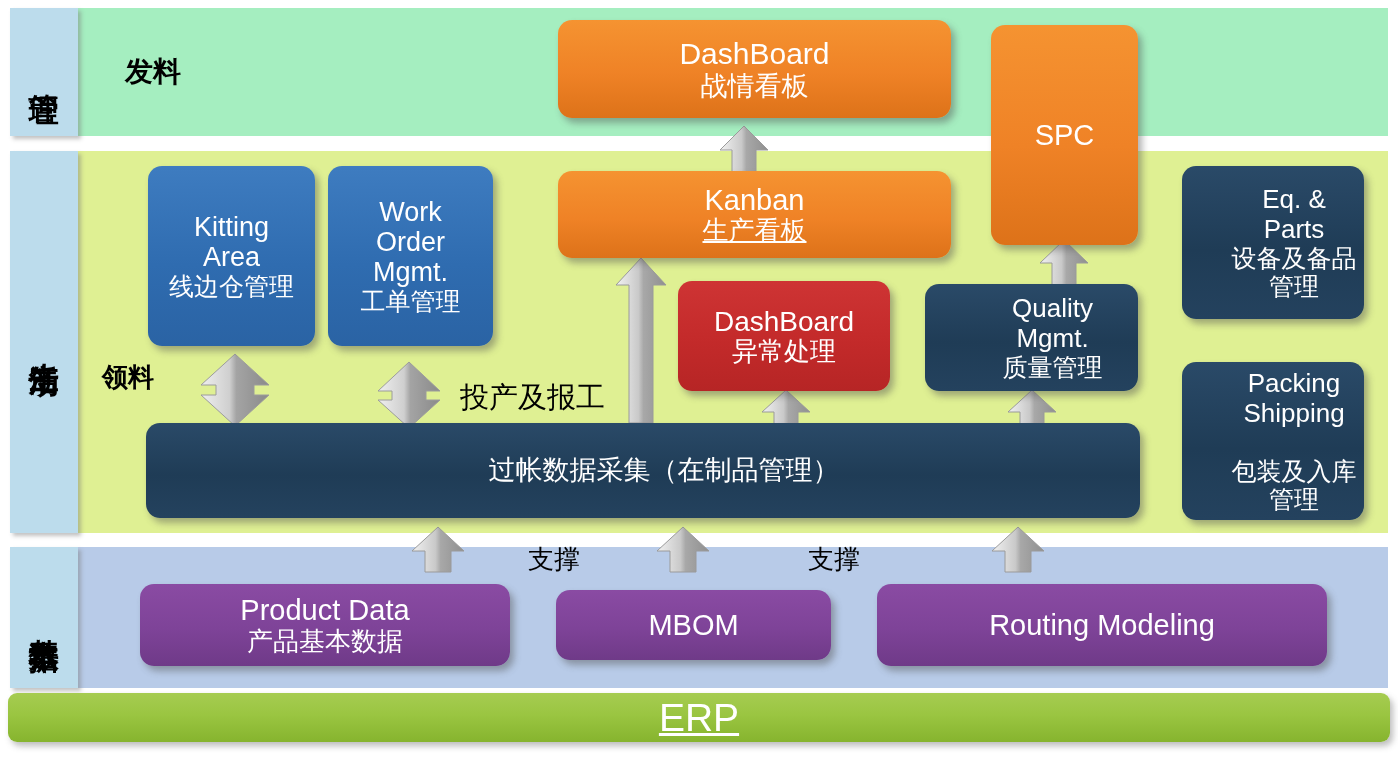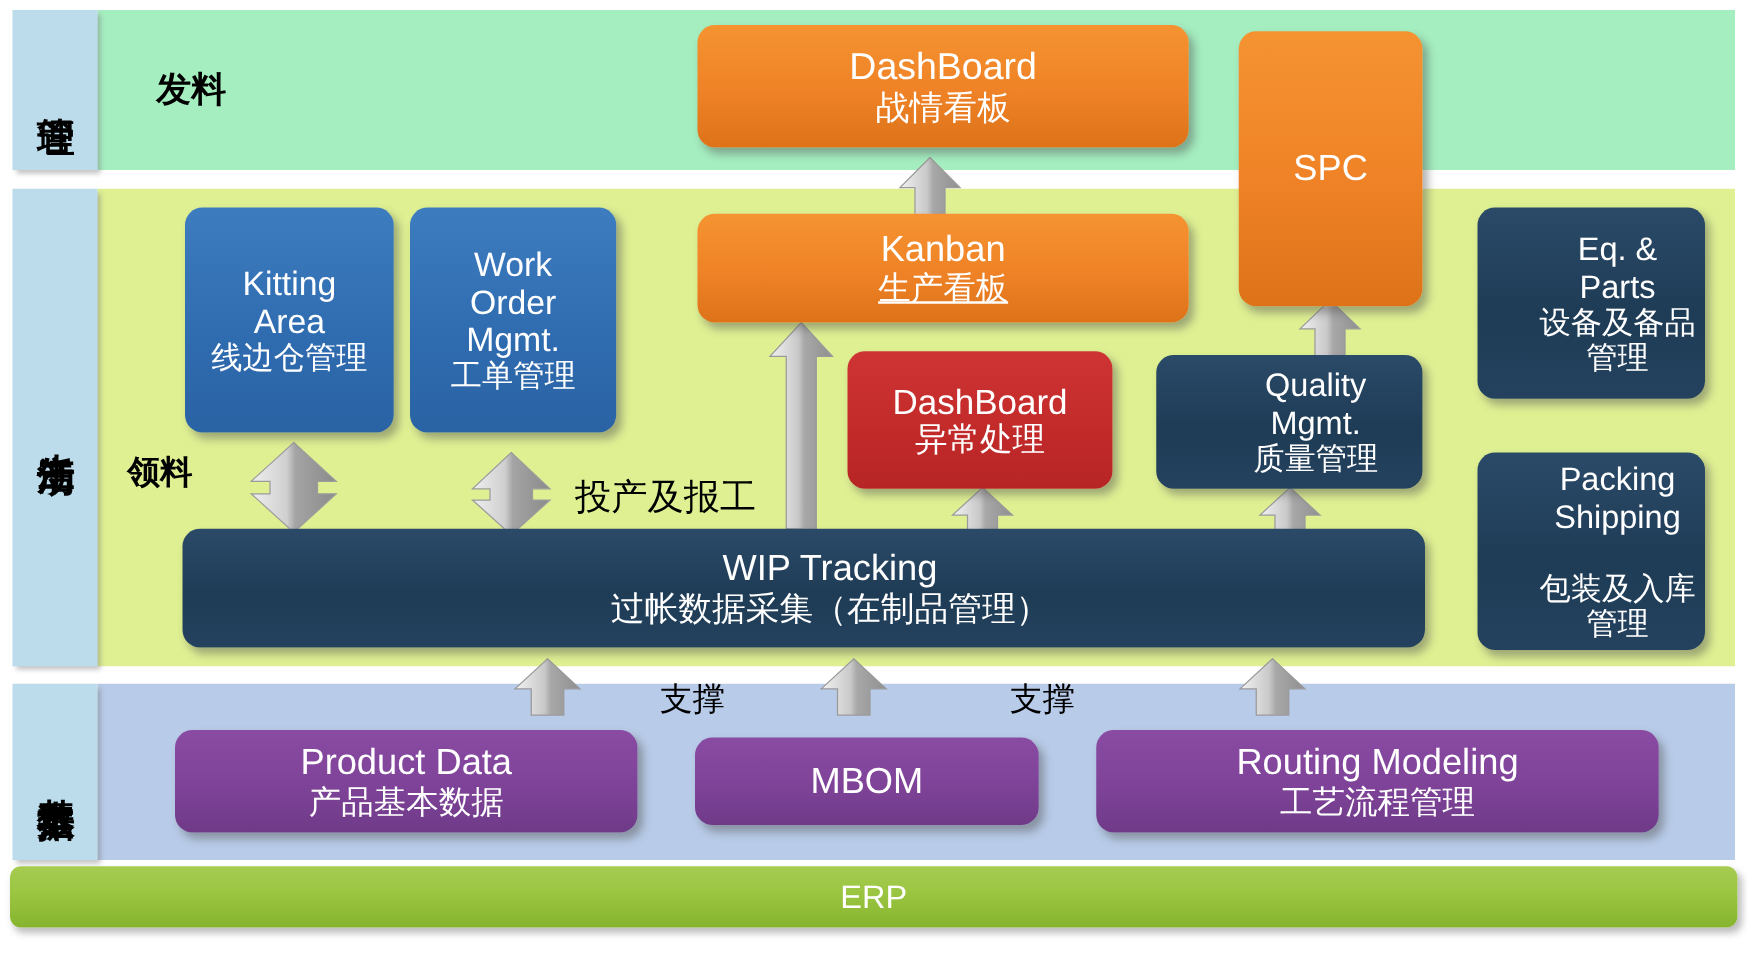--- a/index.html
+++ b/index.html
@@ -215,40 +215,38 @@
     <div style="font-size:25px;">设备及备品管理</div>
   </div>
 
   <div class="box navy" style="left:1182px; top:362px; width:182px; height:158px; flex-direction:column;gap:29px;">
     <div style="font-size:26px;">Packing
 Shipping</div>
     <div style="font-size:25px;">包装及入库管理</div>
   </div>
 
   <div class="box navy" style="left:146px; top:423px; width:994px; height:95px; flex-direction:column;">
-    <div style="font-size:29px;">WIP Tracking</div>
     <div style="font-size:27px;">过帐数据采集（在制品管理）</div>
   </div>
 
   <div class="box purple" style="left:140px; top:584px; width:370px; height:82px; flex-direction:column;">
     <div style="font-size:29px;">Product Data</div>
     <div style="font-size:26px;">产品基本数据</div>
   </div>
 
   <div class="box purple" style="left:556px; top:590px; width:275px; height:70px; flex-direction:column;">
     <div style="font-size:29px;">MBOM</div>
   </div>
 
   <div class="box purple" style="left:877px; top:584px; width:450px; height:82px; flex-direction:column;">
     <div style="font-size:29px;">Routing Modeling</div>
-    <div style="font-size:26px;">工艺流程管理</div>
   </div>
 
   <div class="erp" style="left:8px; top:693px; width:1382px; height:49px;">
-    <span style="font-size:26px;">ERP</span>
+    <span style="font-size:39px;text-decoration:underline;">ERP</span>
   </div>
 
   <div class="flabel" style="left:102px; top:360px; font-size:26px;">领料</div>
 
   <div class="flabel thin" style="left:460px; top:378px; font-size:29px;">投产及报工</div>
 
   <div class="flabel thin" style="left:528px; top:542px; font-size:26px;">支撑</div>
 
   <div class="flabel thin" style="left:808px; top:542px; font-size:26px;">支撑</div>
 

